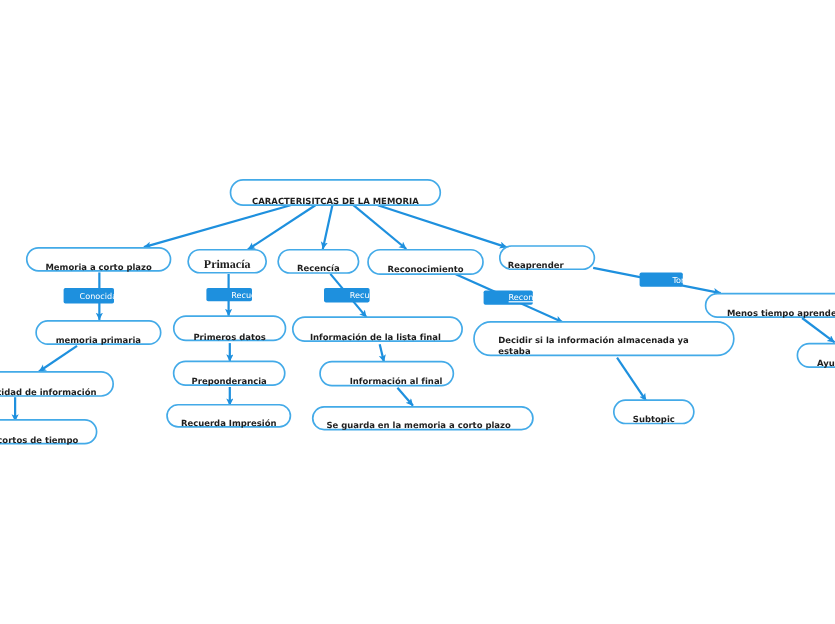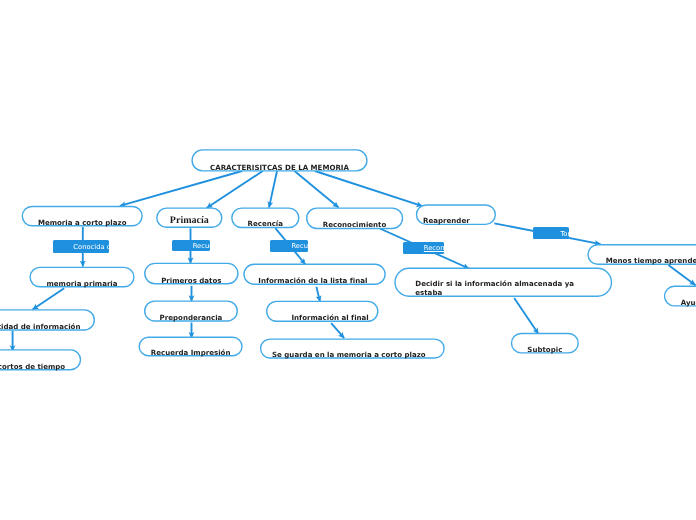--- a/index.html
+++ b/index.html
@@ -130,21 +130,21 @@
     </div>
     <div class="node" style="left:587.9px;top:244.6px;width:130.7px;height:19.8px;font-size:7.05px;white-space:nowrap;">
       <span class="t">Menos tiempo aprender</span>
     </div>
     <div class="node" style="left:664.4px;top:286.2px;width:57.4px;height:19.8px;font-size:7.05px;white-space:nowrap;">
       <span class="t">Ayuda</span>
     </div>
   </div>
 
   <div id="badge-layer">
-    <div class="badge" style="left:53.3px;top:239.9px;width:56px;height:13.0px;font-size:6.75px;text-align:right;">
+    <div class="badge" style="left:53.3px;top:239.9px;width:42px;height:13.0px;font-size:6.75px;text-align:right;">
       <span>Conocida como</span>
     </div>
     <div class="badge" style="left:171.6px;top:239.8px;width:38.0px;height:11.6px;font-size:6.75px;">
       <span>Recuerda</span>
     </div>
     <div class="badge" style="left:270.3px;top:239.8px;width:38.1px;height:12.6px;font-size:6.75px;">
       <span>Recuerda</span>
     </div>
     <div class="badge" style="left:403.0px;top:242.0px;width:41.1px;height:11.8px;font-size:6.75px;text-decoration:underline;">
       <span>Reconocer</span>

